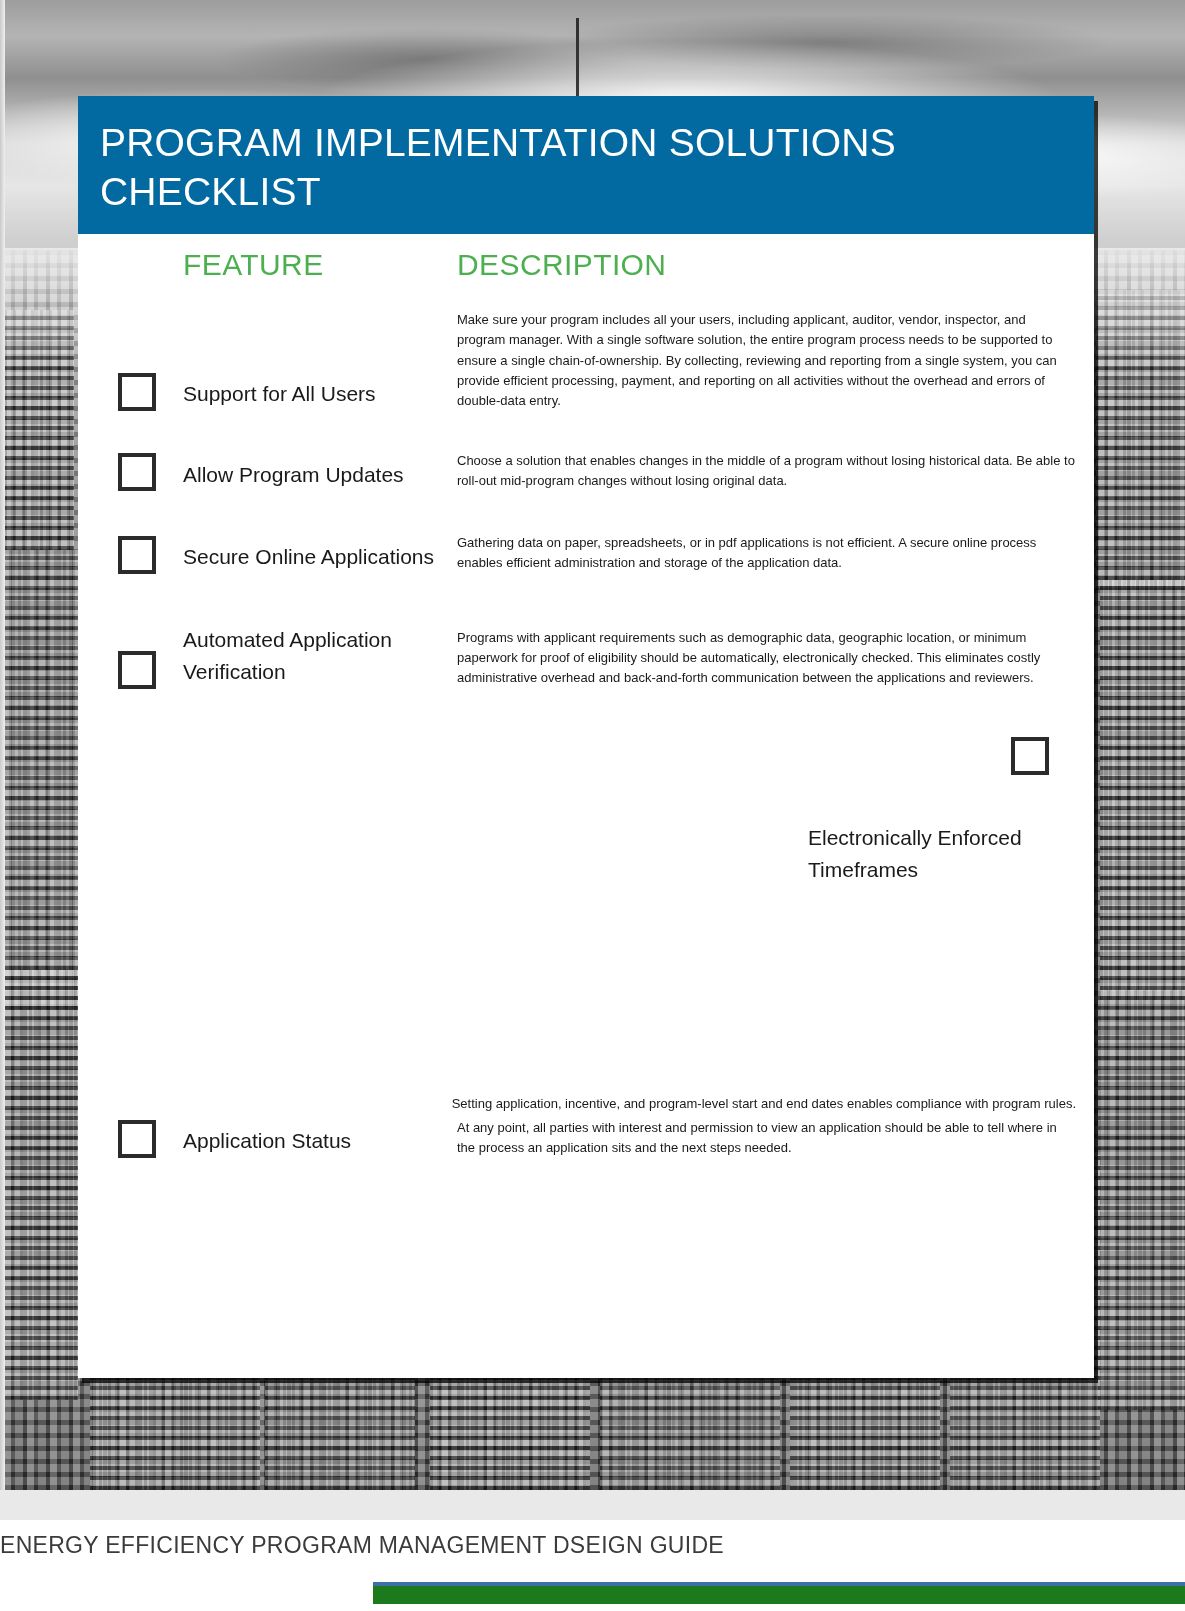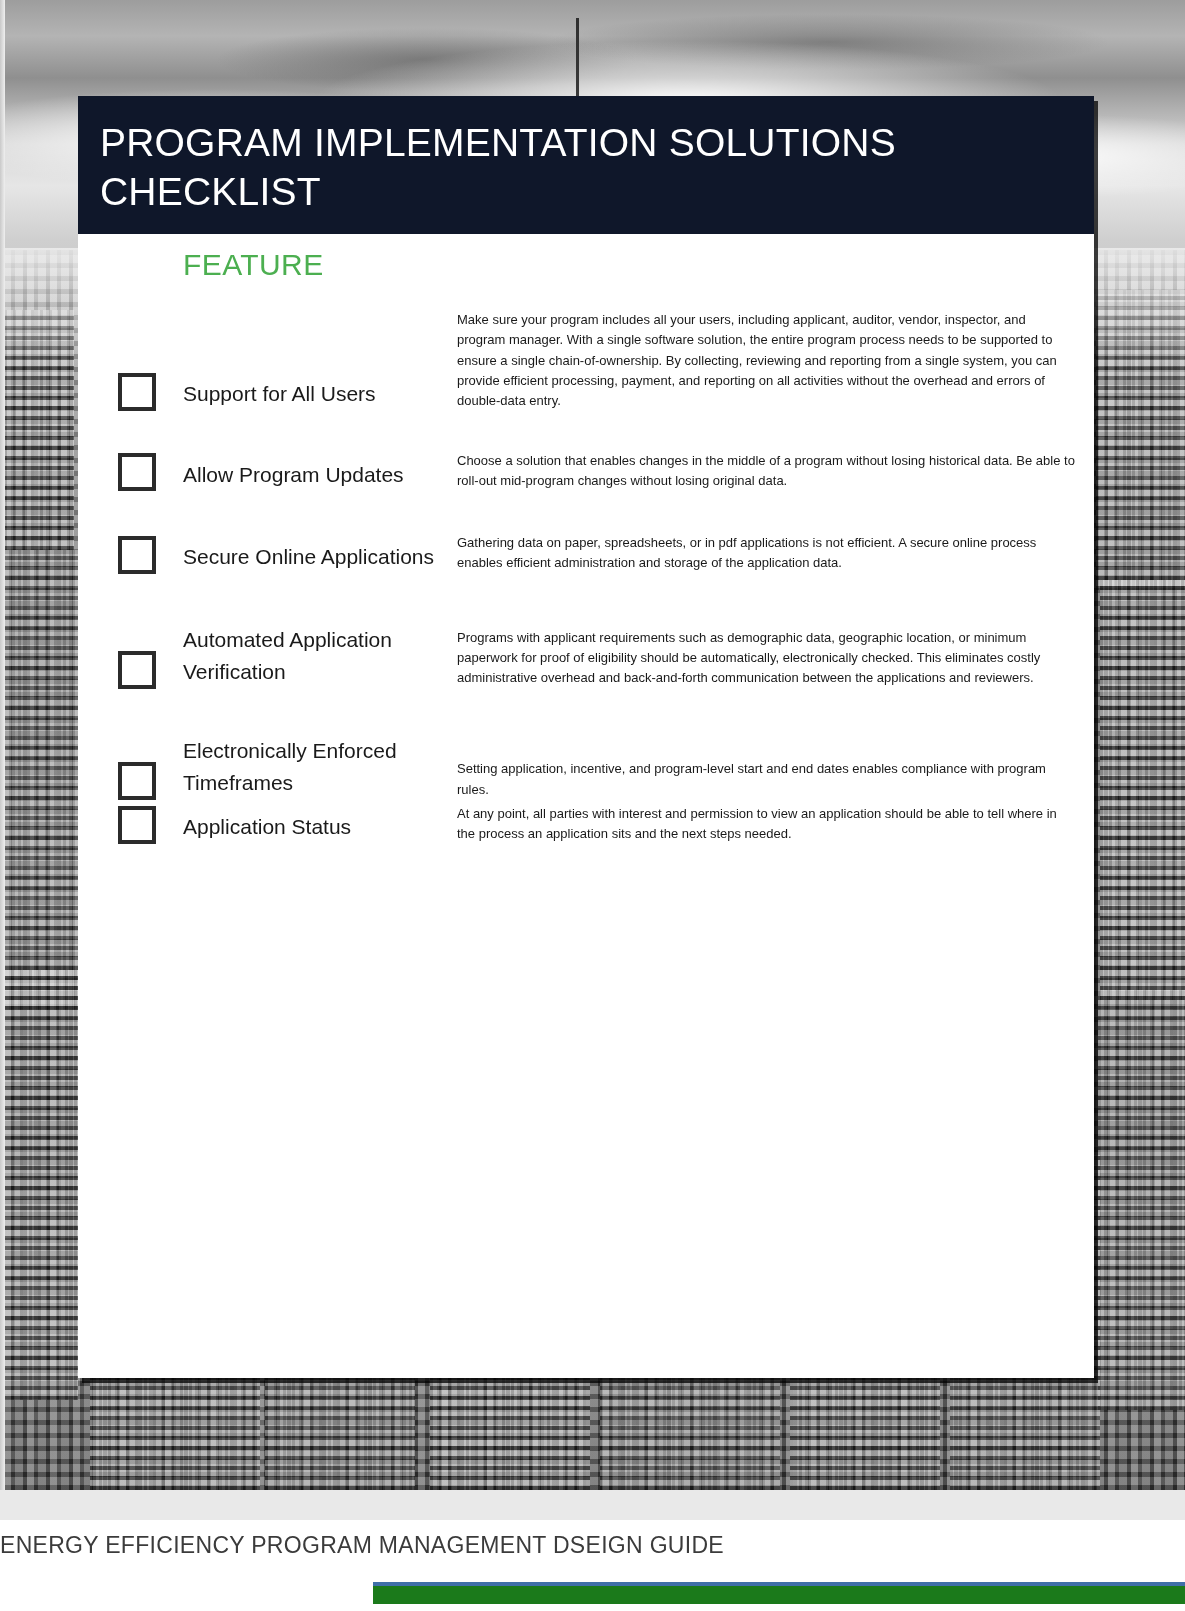--- a/index.html
+++ b/index.html
@@ -91,21 +91,21 @@
   .card {
     position: absolute;
     left: 78px;
     top: 96px;
     width: 1016px;
     height: 1282px;
     background: #ffffff;
     box-shadow: 4px 5px 0 rgba(0,0,0,.75);
   }
   .card-header {
-    background: #0f172a;
+    background: #0369a1;
     padding: 22px 22px 18px 22px;
     min-height: 90px;
     box-sizing: border-box;
   }
   .card-title {
     color: #ffffff;
     font-size: 39px;
     line-height: 1.26;
     font-weight: 400;
     letter-spacing: .2px;
@@ -242,20 +242,21 @@
 
     <div class="card-header">
       <div class="card-title">PROGRAM IMPLEMENTATION SOLUTIONS
 CHECKLIST</div>
     </div>
 
     <div class="table">
 
       <div class="col-head-row">
         <div class="col-head feature">FEATURE</div>
+        <div class="col-head description">DESCRIPTION</div>
       </div>
 
       <div class="row" style="margin-top:14px;">
         <div class="row-check">
           <div class="checkbox"></div>
         </div>
         <div class="row-feature">Support for All Users</div>
         <div class="row-desc">Make sure your program includes all your users, including applicant, auditor, vendor, inspector, and program manager. With a single software solution, the entire program process needs to be supported to ensure a single chain-of-ownership. By collecting, reviewing and reporting from a single system, you can provide efficient processing, payment, and reporting on all activities without the overhead and errors of double-data entry.</div>
       </div>
 
@@ -276,21 +277,21 @@
       </div>
 
       <div class="row" style="margin-top:46px;">
         <div class="row-check">
           <div class="checkbox"></div>
         </div>
         <div class="row-feature">Automated Application Verification</div>
         <div class="row-desc">Programs with applicant requirements such as demographic data, geographic location, or minimum paperwork for proof of eligibility should be automatically, electronically checked. This eliminates costly administrative overhead and back-and-forth communication between the applications and reviewers.</div>
       </div>
 
-      <div class="row" style="margin-top:42px;">
+      <div class="row" style="margin-top:42px;flex-direction:column;">
         <div class="row-check">
           <div class="checkbox"></div>
         </div>
         <div class="row-feature">Electronically Enforced Timeframes</div>
         <div class="row-desc">Setting application, incentive, and program-level start and end dates enables compliance with program rules.</div>
       </div>
 
       <div class="row" style="">
         <div class="row-check">
           <div class="checkbox"></div>

